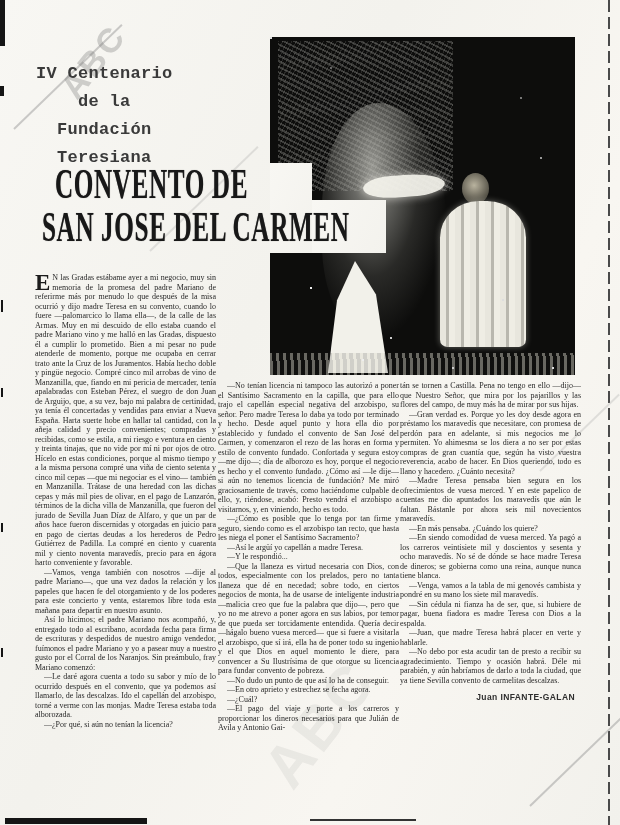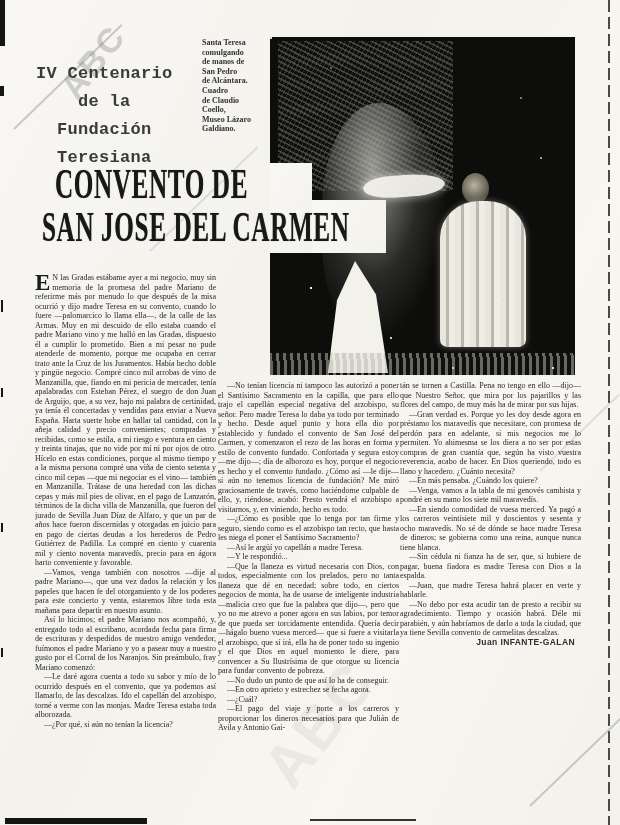--- a/index.html
+++ b/index.html
@@ -57,21 +57,21 @@
   .notch2 { left:312px; top:200px; width:74px; height:53px; }
   
   .col { position:absolute; width:181px; text-align:justify; font-size:8px; line-height:9.5px;
     color:#282828; overflow:hidden; }
   .col p { margin:0; text-indent:9px; }
   .col p.first, .col p.noindent { text-indent:0; }
   #col1 { left:35px;  top:273px; height:546px; }
   #col2 { left:218px; top:381px; height:438px; }
   #col3 { left:400px; top:381px; height:438px; }
   .dropcap { float:left; font-size:23px; line-height:19px; font-weight:bold; padding-right:2px; color:#1c1c1c; }
-  .byline { text-align:right; padding-right:6px; font-weight:bold; font-size:8.5px;
+  .byline { margin-top:8px; text-align:right; padding-right:6px; font-weight:bold; font-size:8.5px;
     letter-spacing:.4px; font-family:"Liberation Sans",sans-serif; color:#2e2e2e; }
 </style>
 </head>
 <body>
 
 <div class="page">
 
   <div class="right-rule"></div>
   <div class="mark" style="left:0;top:0;width:5px;height:46px;"></div>
   <div class="mark" style="left:0;top:86px;width:4px;height:10px;"></div>
@@ -87,30 +87,20 @@
   <div class="diag" style="left:530px;top:805px;width:130px;"></div>
   <div class="diag faint" style="left:540px;top:470px;width:110px;"></div>
   <div class="wm big" style="left:52px;top:42px;">ABC</div>
   <div class="wm huge" style="left:250px;top:690px;">ABC</div>
 
   <div class="series-title">IV Centenario
 de la
 Fundación
 Teresiana</div>
 
-  <div class="caption">Santa Teresa
-comulgando
-de manos de
-San Pedro
-de Alcántara.
-Cuadro
-de Claudio
-Coello,
-Museo Lázaro
-Galdiano.</div>
 
   <div class="photo">
     <div class="ph-texture-tl"></div>
     <div class="ph-figure-center"></div>
     <div class="ph-altar-cloth"></div>
     <div class="ph-drapery-bl"></div>
     <div class="ph-head-r"></div>
     <div class="ph-vestment-r"></div>
     <div class="ph-floor"></div>
     <div class="ph-specks"></div>
@@ -137,22 +127,23 @@
     <p>—Que la llaneza es virtud necesaria con Dios, con todos, especialmente con los prelados, pero no tanta llaneza que dé en necedad; sobre todo, en ciertos negocios de monta, ha de usarse de inteligente industria —malicia creo que fue la palabra que dijo—, pero que yo no me atrevo a poner agora en sus labios, por temor de que pueda ser torcidamente entendida. Quería decir —hágalo bueno vuesa merced— que si fuere a visitarla el arzobispo, que sí irá, ella ha de poner todo su ingenio y el que Dios en aquel momento le diere, para convencer a Su Ilustrísima de que otorgue su licencia para fundar convento de pobreza.</p>
     <p>—No dudo un punto de que así lo ha de conseguir.</p>
     <p>—En otro aprieto y estrechez se fecha agora.</p>
     <p>—¿Cuál?</p>
     <p>—El pago del viaje y porte a los carreros y proporcionar los dineros necesarios para que Julián de Avila y Antonio Gai-</p>
   </div>
 
   <div class="col" id="col3">
     <p class="noindent">tán se tornen a Castilla. Pena no tengo en ello —dijo— que Nuestro Señor, que mira por los pajarillos y las flores del campo, de muy más ha de mirar por sus hijas.</p>
     <p>—Gran verdad es. Porque yo les doy desde agora en préstamo los maravedís que necesitare, con promesa de perdón para en adelante, si mis negocios me lo permiten. Yo ahimesma se los diera a no ser por estas compras de gran cuantía que, según ha visto vuestra reverencia, acabo de hacer. En Dios queriendo, todo es llano y hacedero. ¿Cuánto necesita?</p>
+    <p>—Madre Teresa pensaba bien segura en los ofrecimientos de vuesa merced. Y en este papelico de cuentas me dio apuntados los maravedís que aún le faltan. Bástanle por ahora seis mil novecientos maravedís.</p>
     <p>—En más pensaba. ¿Cuándo los quiere?</p>
+    <p>—En siendo comodidad de vuesa merced. Ya pagó a los carreros veintisiete mil y doscientos y sesenta y ocho maravedís. No sé de dónde se hace madre Teresa de dineros; se gobierna como una reina, aunque nunca tiene blanca.</p>
     <p>—Venga, vamos a la tabla de mi genovés cambista y pondré en su mano los siete mil maravedís.</p>
-    <p>—En siendo comodidad de vuesa merced. Ya pagó a los carreros veintisiete mil y doscientos y sesenta y ocho maravedís. No sé de dónde se hace madre Teresa de dineros; se gobierna como una reina, aunque nunca tiene blanca.</p>
     <p>—Sin cédula ni fianza ha de ser, que, si hubiere de pagar, buena fiadora es madre Teresa con Dios a la espalda.</p>
     <p>—Juan, que madre Teresa habrá placer en verte y hablarle.</p>
     <p>—No debo por esta acudir tan de presto a recibir su agradecimiento. Tiempo y ocasión habrá. Déle mi parabién, y aún habríamos de darlo a toda la ciudad, que ya tiene Sevilla convento de carmelitas descalzas.</p>
     <div class="byline">Juan INFANTE-GALAN</div>
   </div>
 
 </div>
 
 </body></html>

